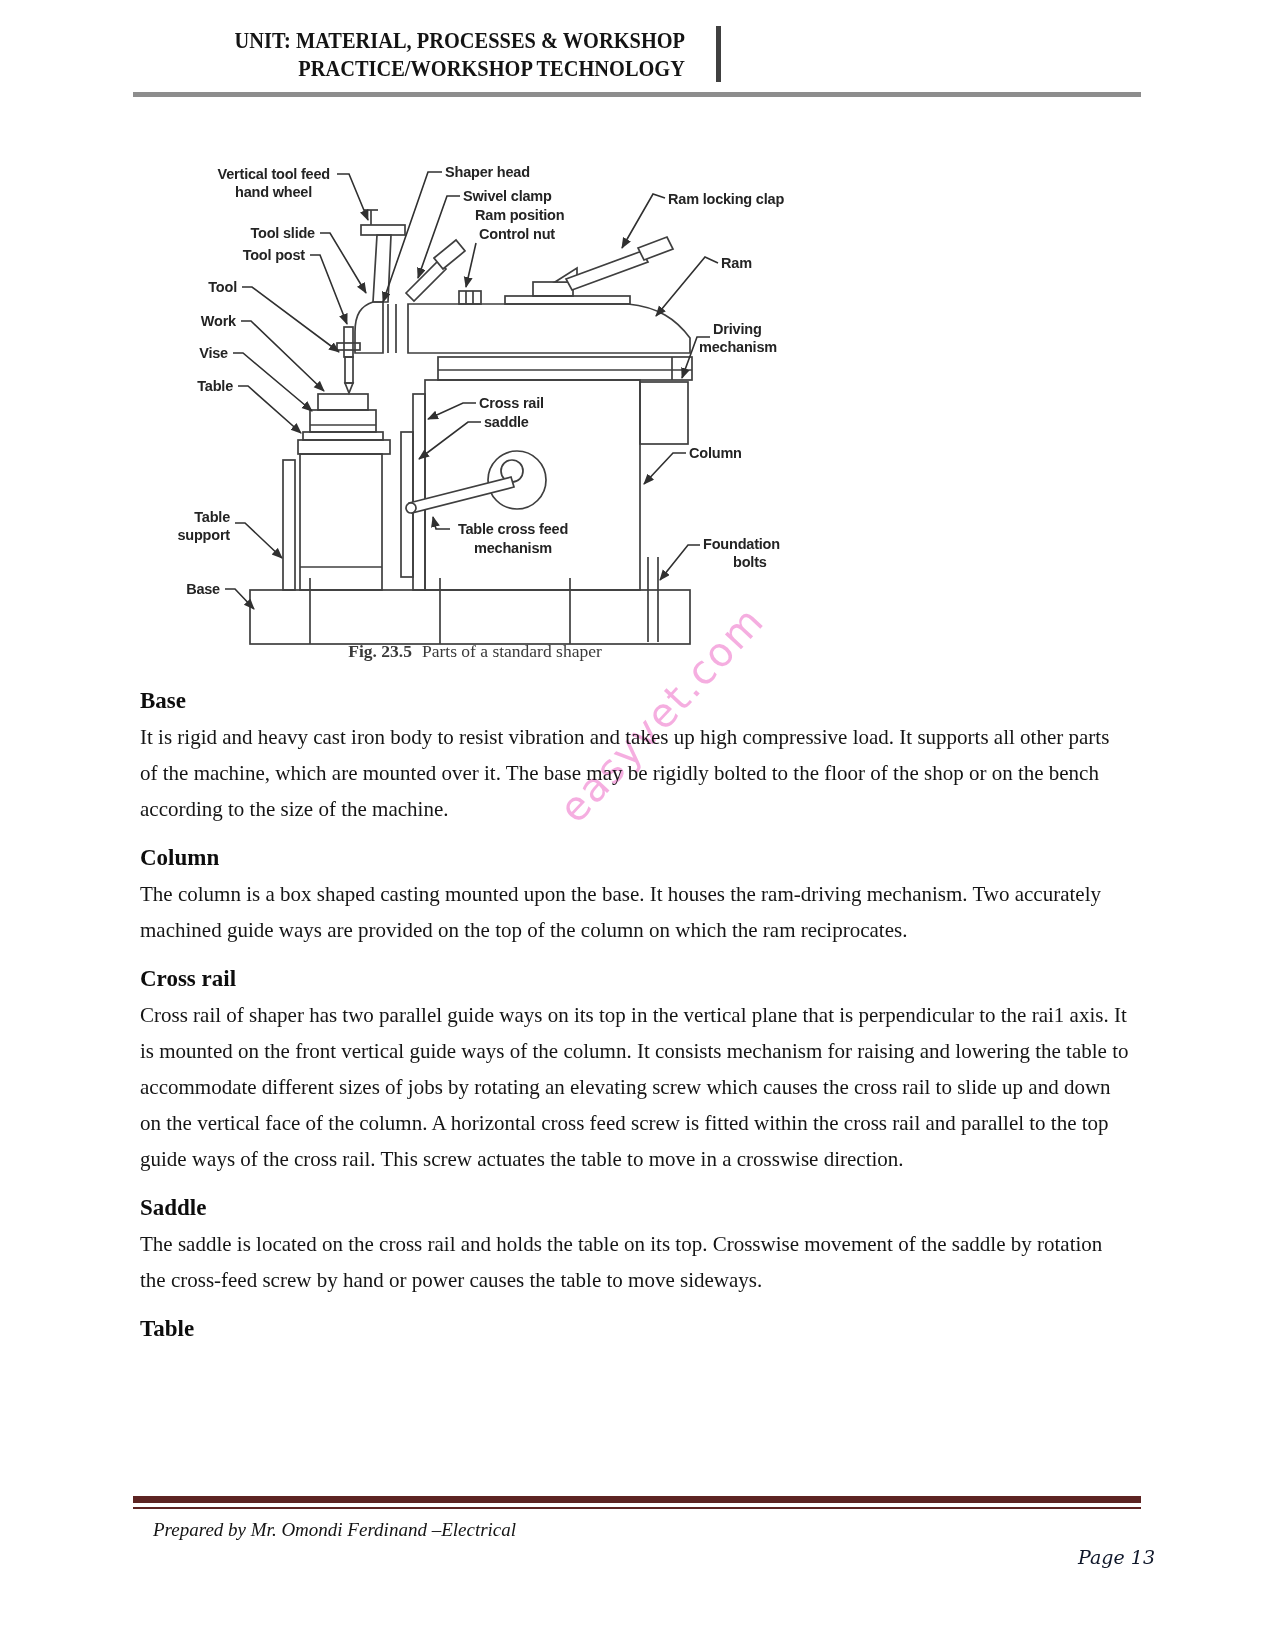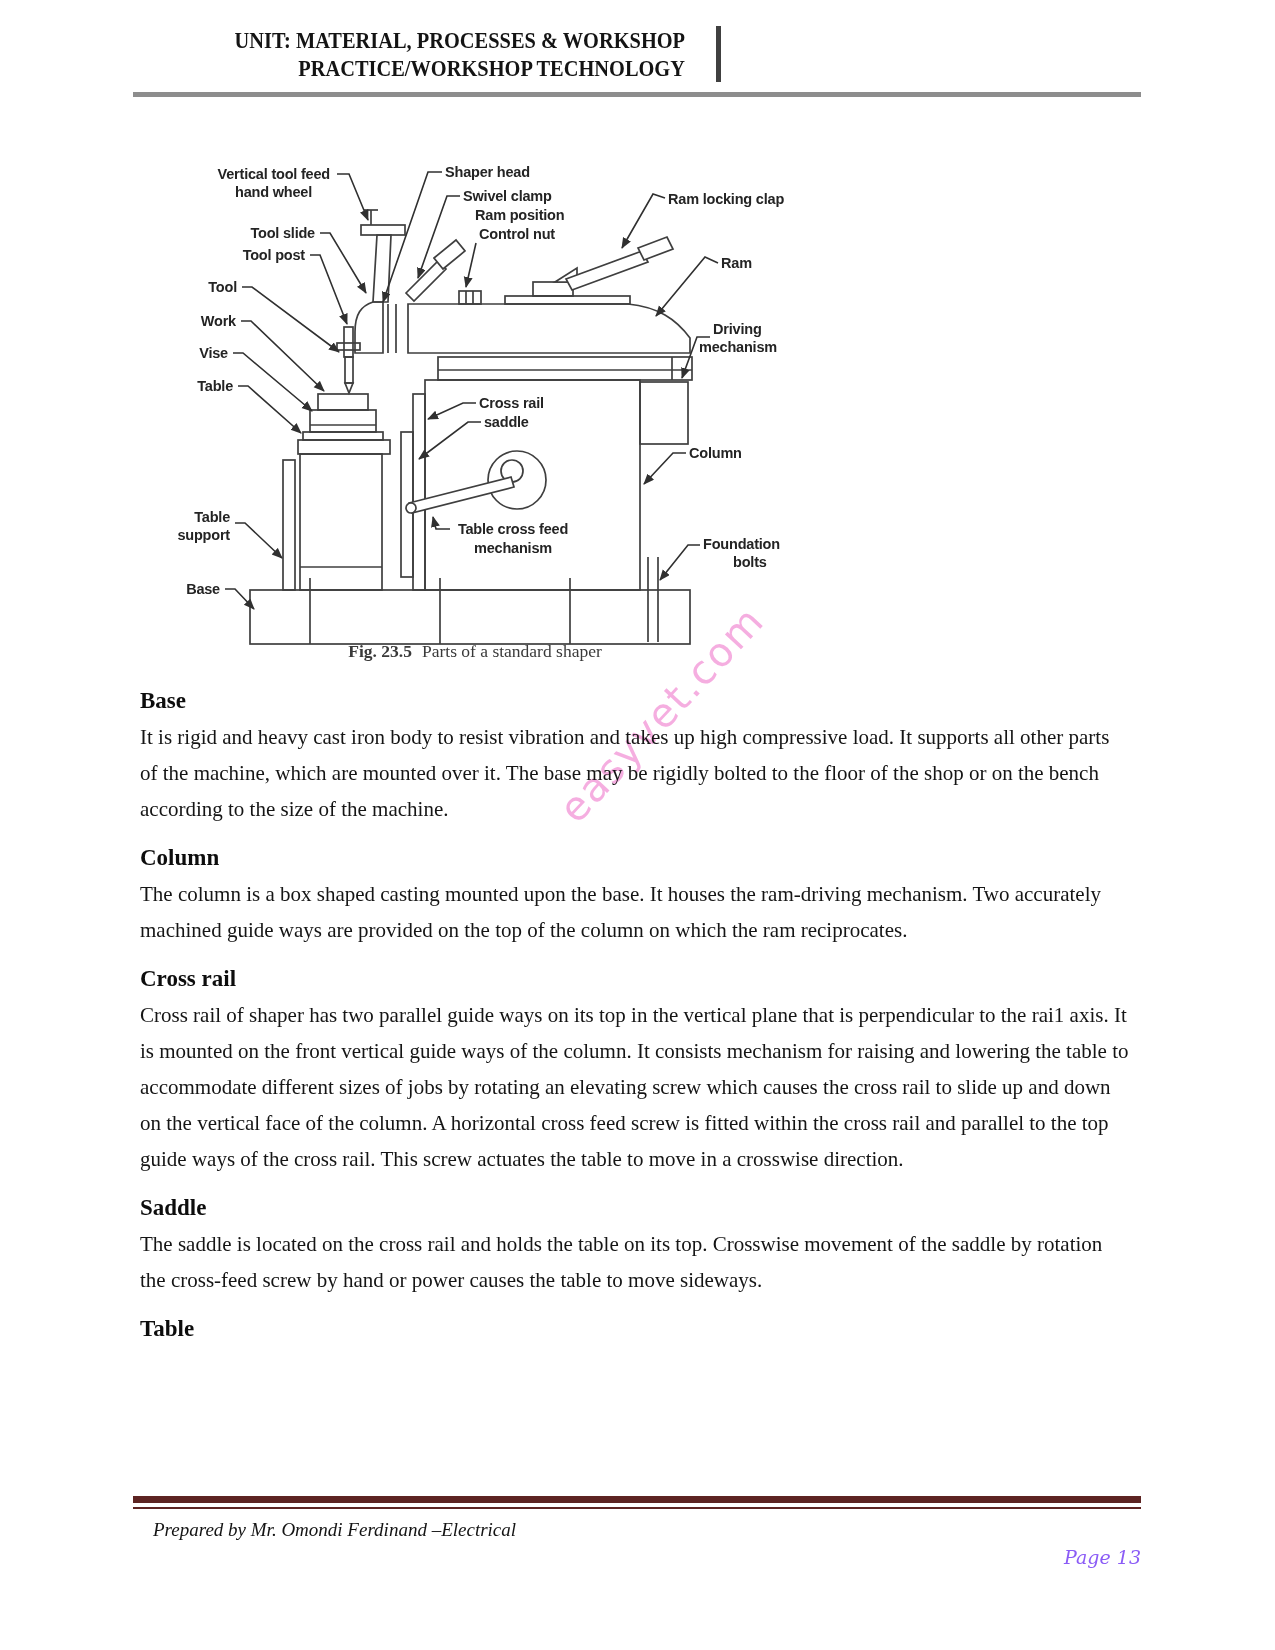--- a/index.html
+++ b/index.html
@@ -36,22 +36,22 @@
   
   .content{position:absolute;left:140px;top:688px;width:1005px;z-index:2;}
   .section h3{font-size:23px;line-height:26px;margin:0 0 5px 0;font-weight:bold;color:#0d0d0d;}
   .section p{font-size:21px;line-height:36px;margin:0 13px 18px 0;color:#151515;text-align:left;}
 
   
   .footer-bar{position:absolute;left:133px;top:1496px;width:1008px;height:7px;background:#5d2422;z-index:3;}
   .footer-bar2{position:absolute;left:133px;top:1507px;width:1008px;height:2px;background:#5d2422;z-index:3;}
   .footer-text{position:absolute;left:140px;top:1514px;width:700px;
                font-family:Liberation Serif, serif;font-style:italic;font-size:19px;line-height:31px;color:#141414;z-index:3;margin-left:13px;}
-  .footer-page{position:absolute;right:134px;top:1546px;font-family:"DejaVu Serif",serif;
-               font-style:italic;font-size:19px;color:#8b5cf6;z-index:3;text-align:right;}
+  .footer-page{position:absolute;right:120px;top:1546px;font-family:"DejaVu Serif",serif;
+               font-style:italic;font-size:19px;color:#0f172a;z-index:3;text-align:right;}
 </style>
 </head>
 <body>
 
 <div class="page">
 
   <div class="header">
     <div class="header-left">
       <div class="hline"><span class="condense">UNIT: MATERIAL, PROCESSES &amp; WORKSHOP</span></div>
       <div class="hline"><span class="condense">PRACTICE/WORKSHOP TECHNOLOGY</span></div>

